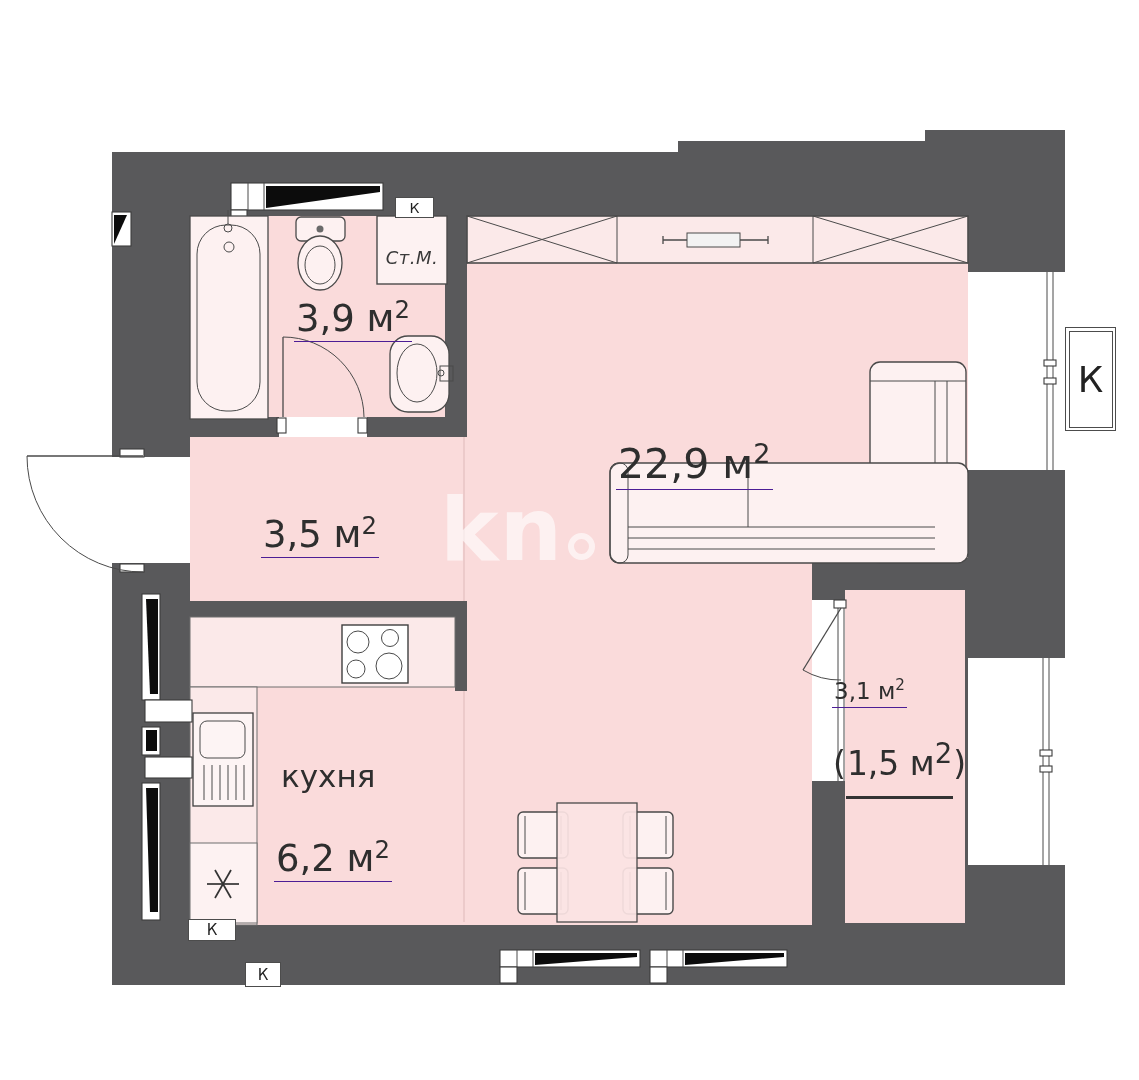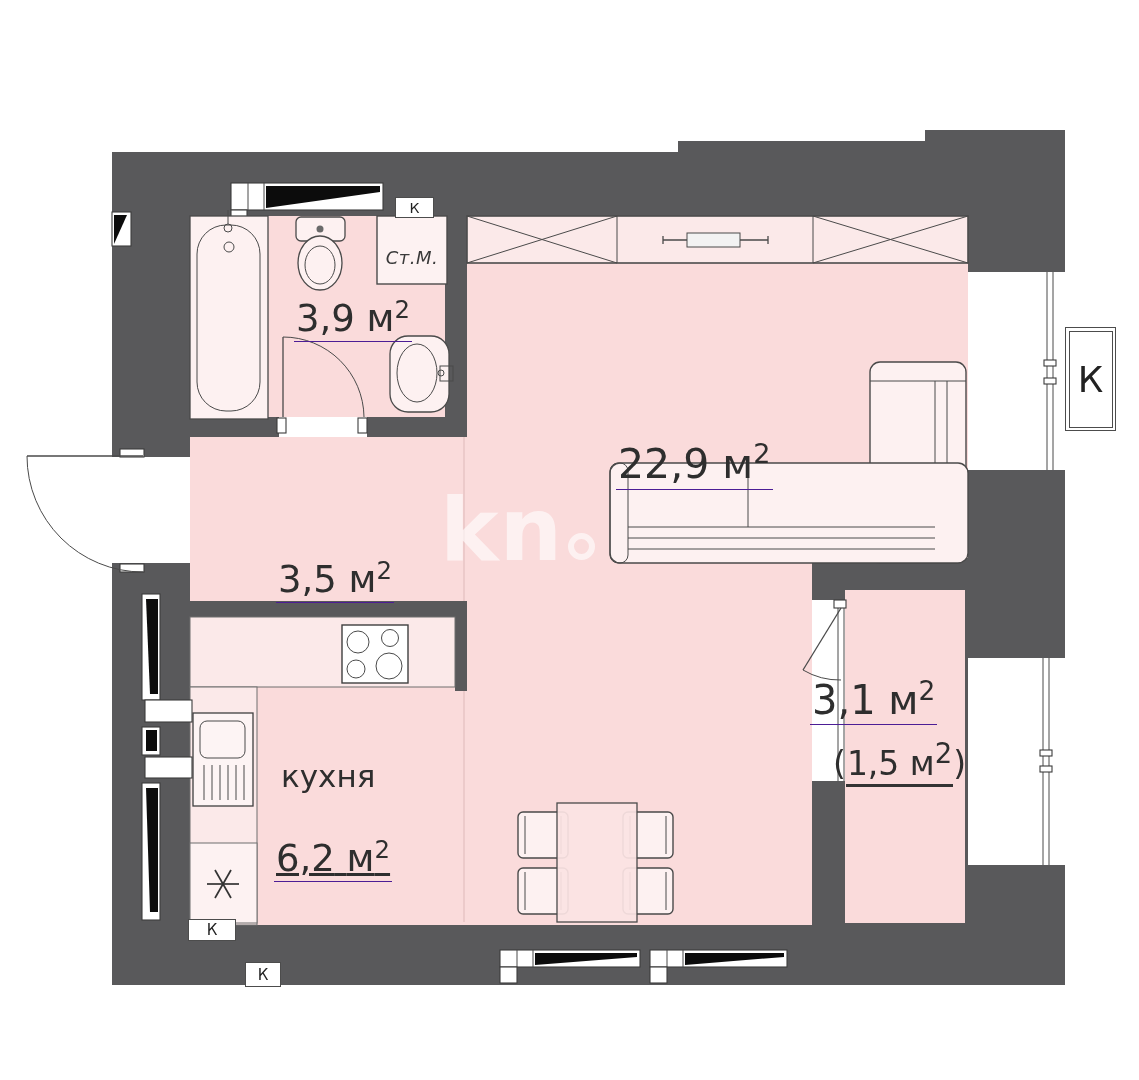--- a/index.html
+++ b/index.html
@@ -21,21 +21,21 @@
   .furn{fill:var(--furn);stroke:var(--line);stroke-width:1.4;}
   .fix{fill:var(--furn);stroke:var(--line);stroke-width:1.3;}
   .bandbox{fill:var(--band);stroke:#4c4c4c;stroke-width:1.6;}
   
   .arealabel{position:absolute;color:var(--text);white-space:nowrap;line-height:1;
     border-bottom:1px solid #4c1d95;padding:0 2px 4px 2px;}
   .arealabel sup{font-size:0.66em;}
   .plainlabel{position:absolute;color:var(--text);white-space:nowrap;line-height:1;}
   .paren{border-bottom:none;color:var(--text);}
   .balc2{position:absolute;color:var(--text);white-space:nowrap;line-height:1;}
-  .balc2 .inner{border-bottom:3px solid #333;padding:0 1px 4px 1px;display:inline-block;}
+  .balc2 .inner{border-bottom:3px solid #333;padding:0 1px 16px 1px;display:inline-block;}
   .kbox{position:absolute;background:#fff;border:1.5px solid #4c4c4c;color:#222;
     display:flex;align-items:center;justify-content:center;}
   .kbox-inner{border:1px solid #4c4c4c;width:calc(100% - 7px);height:calc(100% - 7px);
     display:flex;align-items:center;justify-content:center;}
   .stm{position:absolute;color:#3a3a3a;display:flex;align-items:flex-end;justify-content:center;
     font-size:18px;letter-spacing:0.5px;font-style:italic;}
   .watermark{position:absolute;font-weight:bold;color:rgba(255,255,255,0.62);
     font-size:88px;letter-spacing:1px;display:flex;align-items:baseline;}
   .watermark .ring{display:inline-block;width:15px;height:15px;border:6px solid rgba(255,255,255,0.62);
     border-radius:50%;margin:0 5px 2px 5px;}
@@ -237,32 +237,32 @@
   </svg>
 
   <div class="arealabel" style="left:294px;top:298px;font-size:37px;">
     <span>3,9</span>&nbsp;<span>м</span><sup>2</sup>
   </div>
 
   <div class="arealabel" style="left:616px;top:402px;font-size:41px;margin-top:38px;">
     <span>22,9</span>&nbsp;<span>м</span><sup>2</sup>
   </div>
 
-  <div class="arealabel" style="left:276px;top:514px;font-size:37px;margin-top:45px;">
+  <div class="arealabel" style="left:261px;top:514px;font-size:37px;">
     <span>3,5</span>&nbsp;<span>м</span><sup>2</sup>
   </div>
 
   <div class="plainlabel" style="left:281px;top:761px;font-size:31px;text-align:center;">
     <span>кухня</span>
   </div>
-  <div class="arealabel" style="left:274px;top:838px;font-size:37px;text-decoration:underline;">
+  <div class="arealabel" style="left:274px;top:838px;font-size:37px;">
     <span>6,2</span>&nbsp;<span>м</span><sup>2</sup>
   </div>
 
-  <div class="arealabel" style="left:810px;top:678px;font-size:40px;">
+  <div class="arealabel" style="left:832px;top:678px;font-size:23px;">
     <span>3,1</span>&nbsp;<span>м</span><sup>2</sup>
   </div>
   <div class="balc2" style="left:833px;top:740px;font-size:33px;">
     <span class="paren">(</span><span class="inner"><span>1,5</span>&nbsp;<span>м</span><sup>2</sup></span><span class="paren">)</span>
   </div>
 
   <div class="stm" style="left:377px;top:216px;width:70px;height:52px;">
     <span>Ст.М.</span>
   </div>
 

